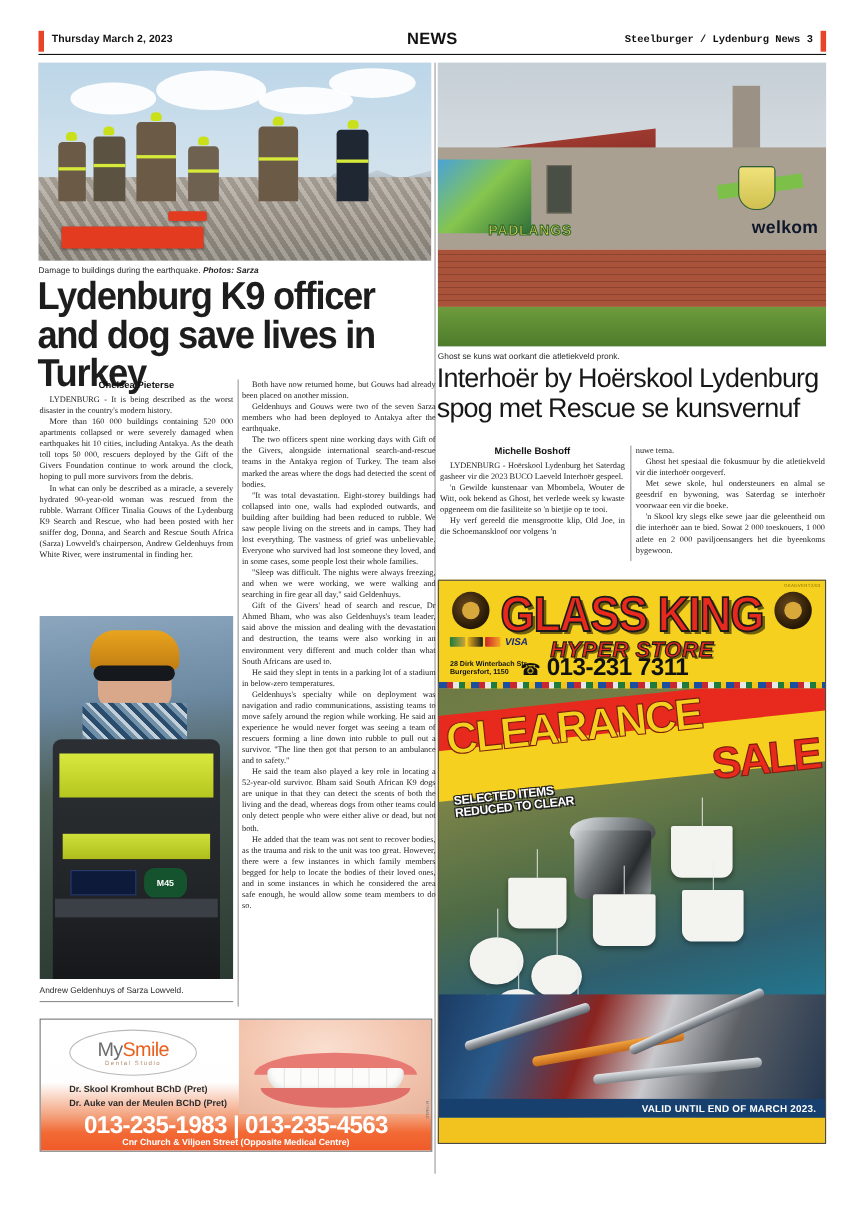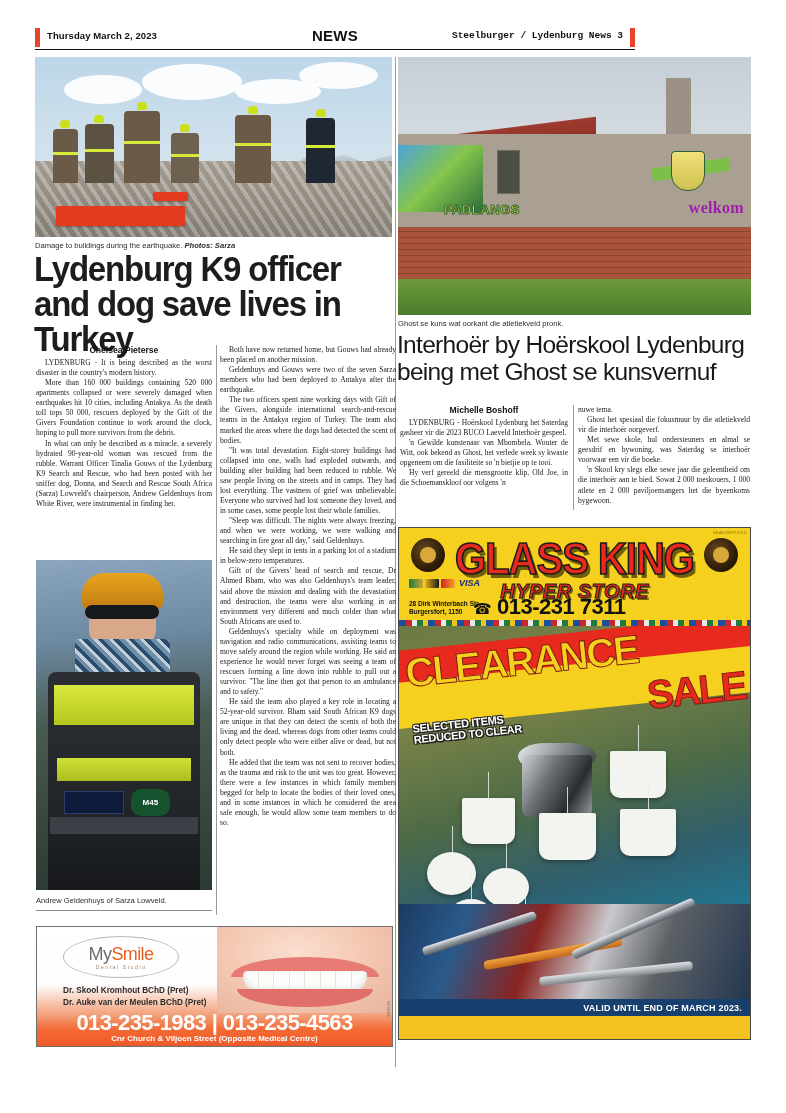--- a/index.html
+++ b/index.html
@@ -5,21 +5,21 @@
   * { margin:0; padding:0; box-sizing:border-box; }
   html,body { width:786px; height:1113px; background:#ffffff; }
   body {
     font-family:"Liberation Serif", serif;
     color:#1a1a1a;
     -webkit-font-smoothing:antialiased;
   }
   .page { position:relative; width:786px; height:1113px; background:#fff; padding:0; }
 
   
-  .masthead { position:absolute; left:35px; top:28px; width:600px; height:22px; }
+  .masthead { position:absolute; left:35px; top:28px; width:716px; height:22px; }
   .masthead .rule { position:absolute; left:0; right:0; bottom:0; height:1.5px; background:#111; }
   .mh-tick { position:absolute; top:0; width:5px; height:19px; background:#e8442a; }
   .mh-tick.l { left:0; }
   .mh-tick.r { right:0; }
   .mh-date {
     position:absolute; left:12px; top:2px;
     font-family:"Liberation Sans", sans-serif;
     font-size:9.5px; font-weight:600; letter-spacing:.1px; color:#111;
   }
   .mh-news {
@@ -260,22 +260,22 @@
         background:linear-gradient(180deg,#2d6f74,#1e565b); transform:skewY(6deg); }
   .sch-chimney { position:absolute; right:17%; top:8%; width:7%; height:30%; background:#9b9285; }
   .sch-window { position:absolute; left:28%; bottom:47%; width:6.5%; height:17%;
         background:#4a4f46; border:1.5px solid #6e6a5d; }
   .sch-mural { position:absolute; left:0; bottom:40%; width:24%; height:26%;
         background:linear-gradient(135deg,#4aa3d8 0%,#86c64e 48%,#2f6f3a 100%); }
   .sch-padlangs { position:absolute; left:13%; bottom:38%;
         font-family:"Liberation Sans", sans-serif; font-weight:700; font-size:13px;
         color:#f2d14a; -webkit-text-stroke:1px #2e6b2e; letter-spacing:.5px; }
   .sch-welkom { position:absolute; right:2%; bottom:38%;
-        font-family:Liberation Serif, serif; font-weight:700; font-size:16px;
-        color:#a21caf; letter-spacing:.3px; }
+        font-family:Liberation Sans, sans-serif; font-weight:700; font-size:16px;
+        color:#0f172a; letter-spacing:.3px; }
   .sch-crest { position:absolute; right:13%; bottom:48%; width:34px; height:40px;
         background:linear-gradient(180deg,#f0e27a,#cfc050);
         border:1.5px solid #2e5e33; border-radius:4px 4px 16px 16px; }
   .sch-green-stripe { position:absolute; right:6%; bottom:54%; width:22%; height:5%;
         background:#7cc04a; transform:rotate(-8deg); }
 
   .k9-bg { position:absolute; inset:0;
         background:linear-gradient(175deg,#8ba6bd 0%,#6d8aa3 24%,#4a5b52 48%,#3a4a40 72%,#2b3a32 100%); }
   .k9-helmet { position:absolute; left:26%; top:4%; width:46%; height:11%;
         background:linear-gradient(180deg,#e9a41e,#c07d12); border-radius:22px 22px 6px 6px; }
@@ -349,22 +349,22 @@
     </div>
   </div>
 
   <div class="l-c2">
     <div class="body-col">
       <p>Both have now returned home, but Gouws had already been placed on another mission.</p>
       <p>Geldenhuys and Gouws were two of the seven Sarza members who had been deployed to Antakya after the earthquake.</p>
       <p>The two officers spent nine working days with Gift of the Givers, alongside international search-and-rescue teams in the Antakya region of Turkey. The team also marked the areas where the dogs had detected the scent of bodies.</p>
       <p>"It was total devastation. Eight-storey buildings had collapsed into one, walls had exploded outwards, and building after building had been reduced to rubble. We saw people living on the streets and in camps. They had lost everything. The vastness of grief was unbelievable. Everyone who survived had lost someone they loved, and in some cases, some people lost their whole families.</p>
       <p>"Sleep was difficult. The nights were always freezing, and when we were working, we were walking and searching in fire gear all day," said Geldenhuys.</p>
+      <p>Gift of the Givers' head of search and rescue, Dr Ahmed Bham, who was also Geldenhuys's team leader, said above the mission and dealing with the devastation and destruction, the teams were also working in an environment very different and much colder than what South Africans are used to.</p>
       <p>He said they slept in tents in a parking lot of a stadium in below-zero temperatures.</p>
-      <p>Gift of the Givers' head of search and rescue, Dr Ahmed Bham, who was also Geldenhuys's team leader, said above the mission and dealing with the devastation and destruction, the teams were also working in an environment very different and much colder than what South Africans are used to.</p>
       <p>Geldenhuys's specialty while on deployment was navigation and radio communications, assisting teams to move safely around the region while working. He said an experience he would never forget was seeing a team of rescuers forming a line down into rubble to pull out a survivor. "The line then got that person to an ambulance and to safety."</p>
       <p>He said the team also played a key role in locating a 52-year-old survivor. Bham said South African K9 dogs are unique in that they can detect the scents of both the living and the dead, whereas dogs from other teams could only detect people who were either alive or dead, but not both.</p>
       <p>He added that the team was not sent to recover bodies, as the trauma and risk to the unit was too great. However, there were a few instances in which family members begged for help to locate the bodies of their loved ones, and in some instances in which he considered the area safe enough, he would allow some team members to do so.</p>
     </div>
   </div>
 
   <div class="photo l-photo2">
     <div class="k9-bg"></div>
     <div class="k9-helmet"></div>
     <div class="k9-face"></div>
@@ -390,21 +390,21 @@
     <div class="sch-green-stripe"></div>
     <div class="sch-crest"></div>
     <div class="sch-window"></div>
     <div class="sch-padlangs">PADLANGS</div>
     <div class="sch-welkom">welkom</div>
     <div class="sch-brick"></div>
     <div class="sch-grass"></div>
   </div>
   <div class="caption r-cap">Ghost se kuns wat oorkant die atletiekveld pronk.</div>
 
-  <h1 class="r-head">Interhoër by Hoërskool Lydenburg being met Ghost se kunsvernuf</h1>
+  <h1 class="r-head">Interhoër by Hoërskool Lydenburg spog met Rescue se kunsvernuf</h1>
 
   <div class="r-c1">
     <div class="byline">Michelle Boshoff</div>
     <div class="body-col">
       <p>LYDENBURG - Hoërskool Lydenburg het Saterdag gasheer vir die 2023 BUCO Laeveld Interhoër gespeel.</p>
       <p>'n Gewilde kunstenaar van Mbombela, Wouter de Witt, ook bekend as Ghost, het verlede week sy kwaste opgeneem om die fasiliteite so 'n bietjie op te tooi.</p>
       <p>Hy verf gereeld die mensgrootte klip, Old Joe, in die Schoemanskloof oor volgens 'n</p>
     </div>
   </div>
 

